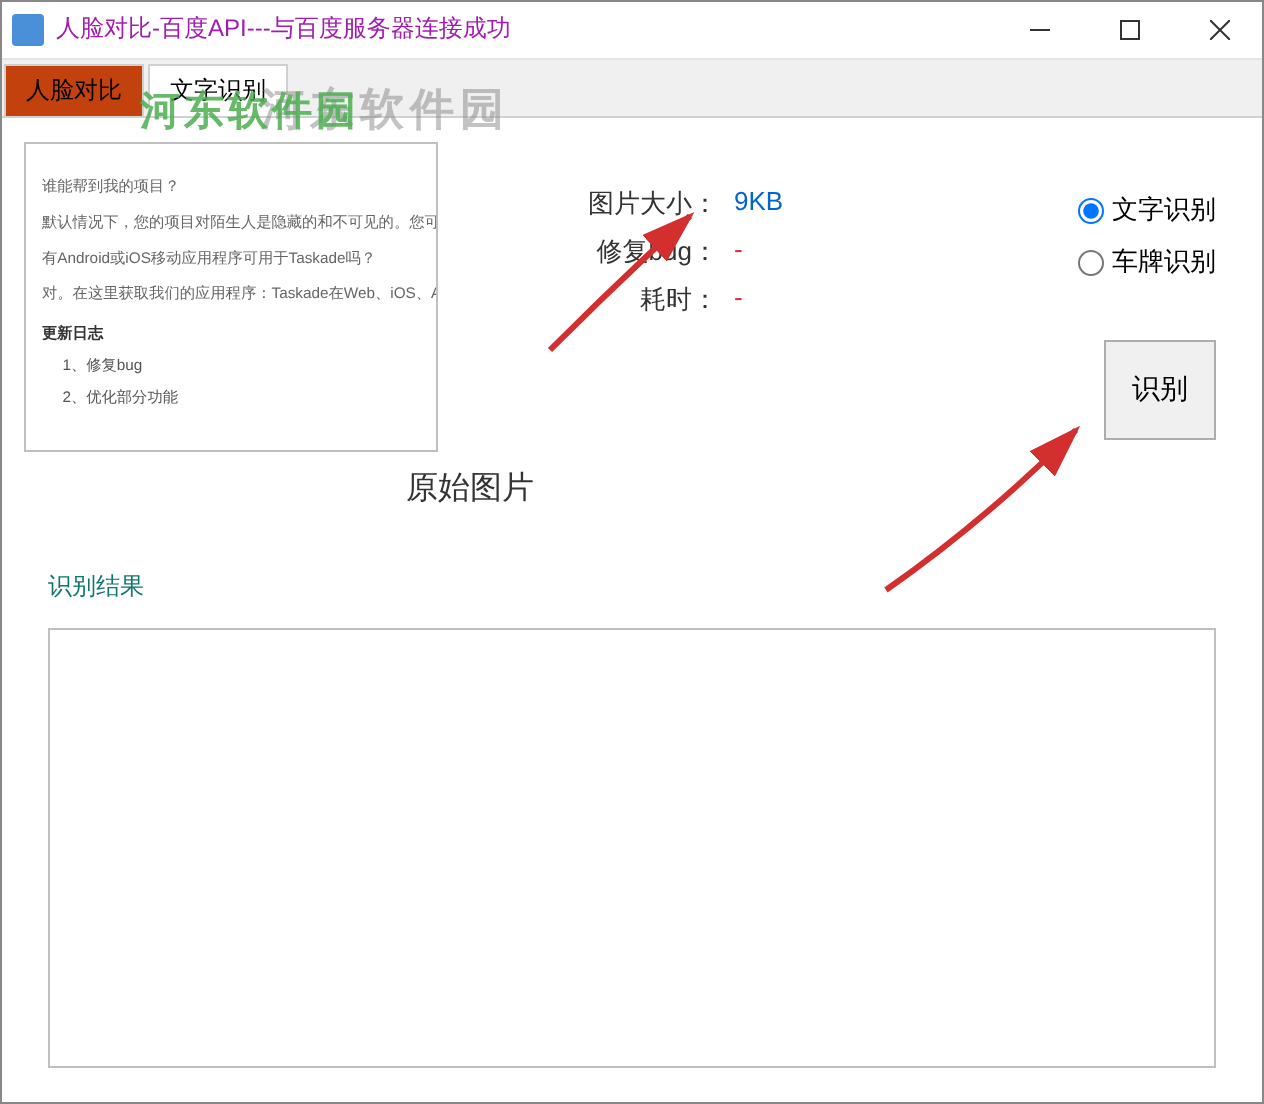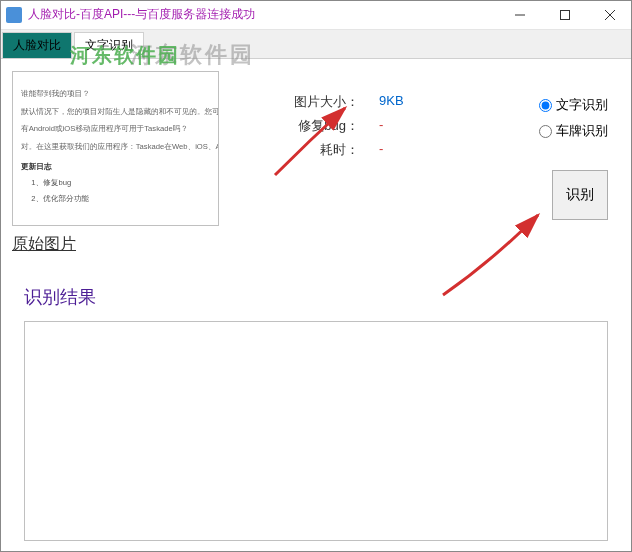--- a/index.html
+++ b/index.html
@@ -6,45 +6,45 @@
 body { font-family: "Microsoft YaHei", SimSun, sans-serif; font-size: 12px; background: #fff; width: 632px; height: 552px; position: relative; overflow: hidden; }
 .outer-border { position: absolute; inset: 0; border: 1px solid #888; }
 .titlebar { height: 30px; background: #fff; display: flex; align-items: center; border-bottom: 1px solid #e5e5e5; }
 .titlebar-icon { width: 16px; height: 16px; background: #4a90d9; margin: 0 6px; border-radius: 2px; }
 .titlebar-text { flex: 1; color: #a21caf; }
 .titlebar-btns { display: flex; }
 .titlebar-btn { width: 45px; height: 29px; display: flex; align-items: center; justify-content: center; color: #333; }
 .titlebar-btn svg { stroke: #333; stroke-width: 1; fill: none; }
 .tabs { display: flex; background: #f0f0f0; padding: 2px 2px 0 2px; border-bottom: 1px solid #d0d0d0; }
 .tab { padding: 4px 10px; background: #fff; border: 1px solid #d0d0d0; border-bottom: none; margin-right: 2px; font-size: 12px; }
-.tab.inactive { background: #0f766e; text-align: center; }
+.tab.inactive { background: #c2410c; text-align: center; }
 .watermark { position: absolute; top: 42px; left: 70px; font-size: 20px; font-weight: bold; pointer-events: none; z-index: 5; }
 .wm-green { color: #4CAF50; letter-spacing: 2px; opacity: 0.85; }
 .wm-url { color: #4CAF50; font-size: 14px; font-weight: normal; margin-left: 4px; }
 .wm-gray { position: absolute; top: 40px; left: 130px; font-size: 22px; color: #888; opacity: 0.5; letter-spacing: 3px; font-weight: bold; }
 .content { padding: 12px; position: relative; }
 .top-row { display: flex; gap: 20px; }
 .preview-box { width: 207px; height: 155px; border: 1px solid #c0c0c0; background: #fff; padding: 8px; font-size: 9px; color: #555; position: relative; overflow: hidden; }
 .preview-inner { transform: scale(0.85); transform-origin: top left; width: 118%; }
 .preview-line { margin: 8px 0; color: #666; white-space: nowrap; }
 .preview-heading { color: #333; font-weight: bold; margin-top: 10px; }
 .preview-item { margin: 6px 0 6px 12px; color: #555; }
-.preview-caption { text-align: left; font-size: 16px; color: #333; margin-top: 8px; width: 255px; text-decoration: underline; }
+.preview-caption { text-align: right; font-size: 16px; color: #333; margin-top: 8px; width: 255px; }
 .controls { flex: 1; padding-top: 4px; position: relative; }
 .open-btn { padding: 8px 24px; background: #f0f0f0; border: 1px solid #adadad; font-size: 13px; cursor: pointer; font-family: inherit; }
 .info-lines { margin-top: 18px; }
 .info-row { display: flex; margin: 6px 0; font-size: 13px; }
 .info-label { width: 72px; color: #333; text-align: right; }
-.info-val { color: #0066cc; margin-left: 20px; text-align: center; }
+.info-val { color: #0066cc; margin-left: 8px; text-align: center; }
 .info-val.dash { color: #cc3333; }
 .radios { position: absolute; right: 24px; top: 88px; }
 .radio-row { display: flex; align-items: center; margin: 8px 0; font-size: 13px; }
 .radio-row input { margin-right: 4px; }
 .recognize-btn { position: absolute; right: 24px; top: 170px; width: 56px; height: 50px; background: #f0f0f0; border: 1px solid #adadad; font-size: 14px; cursor: pointer; font-family: inherit; }
-.result-title { font-size: 18px; color: #4c1d95; margin: 30px 0 12px 12px; }
+.result-title { font-size: 12px; color: #0f766e; margin: 30px 0 12px 12px; }
 .result-box { margin: 0 12px 12px 12px; height: 220px; border: 1px solid #c0c0c0; background: #fff; }
 .arrow { position: absolute; pointer-events: none; z-index: 10; }
 .arrow svg { overflow: visible; }
 </style>
 </head>
 <body>
 
 <div class="outer-border"></div>
 
 <div class="titlebar">

